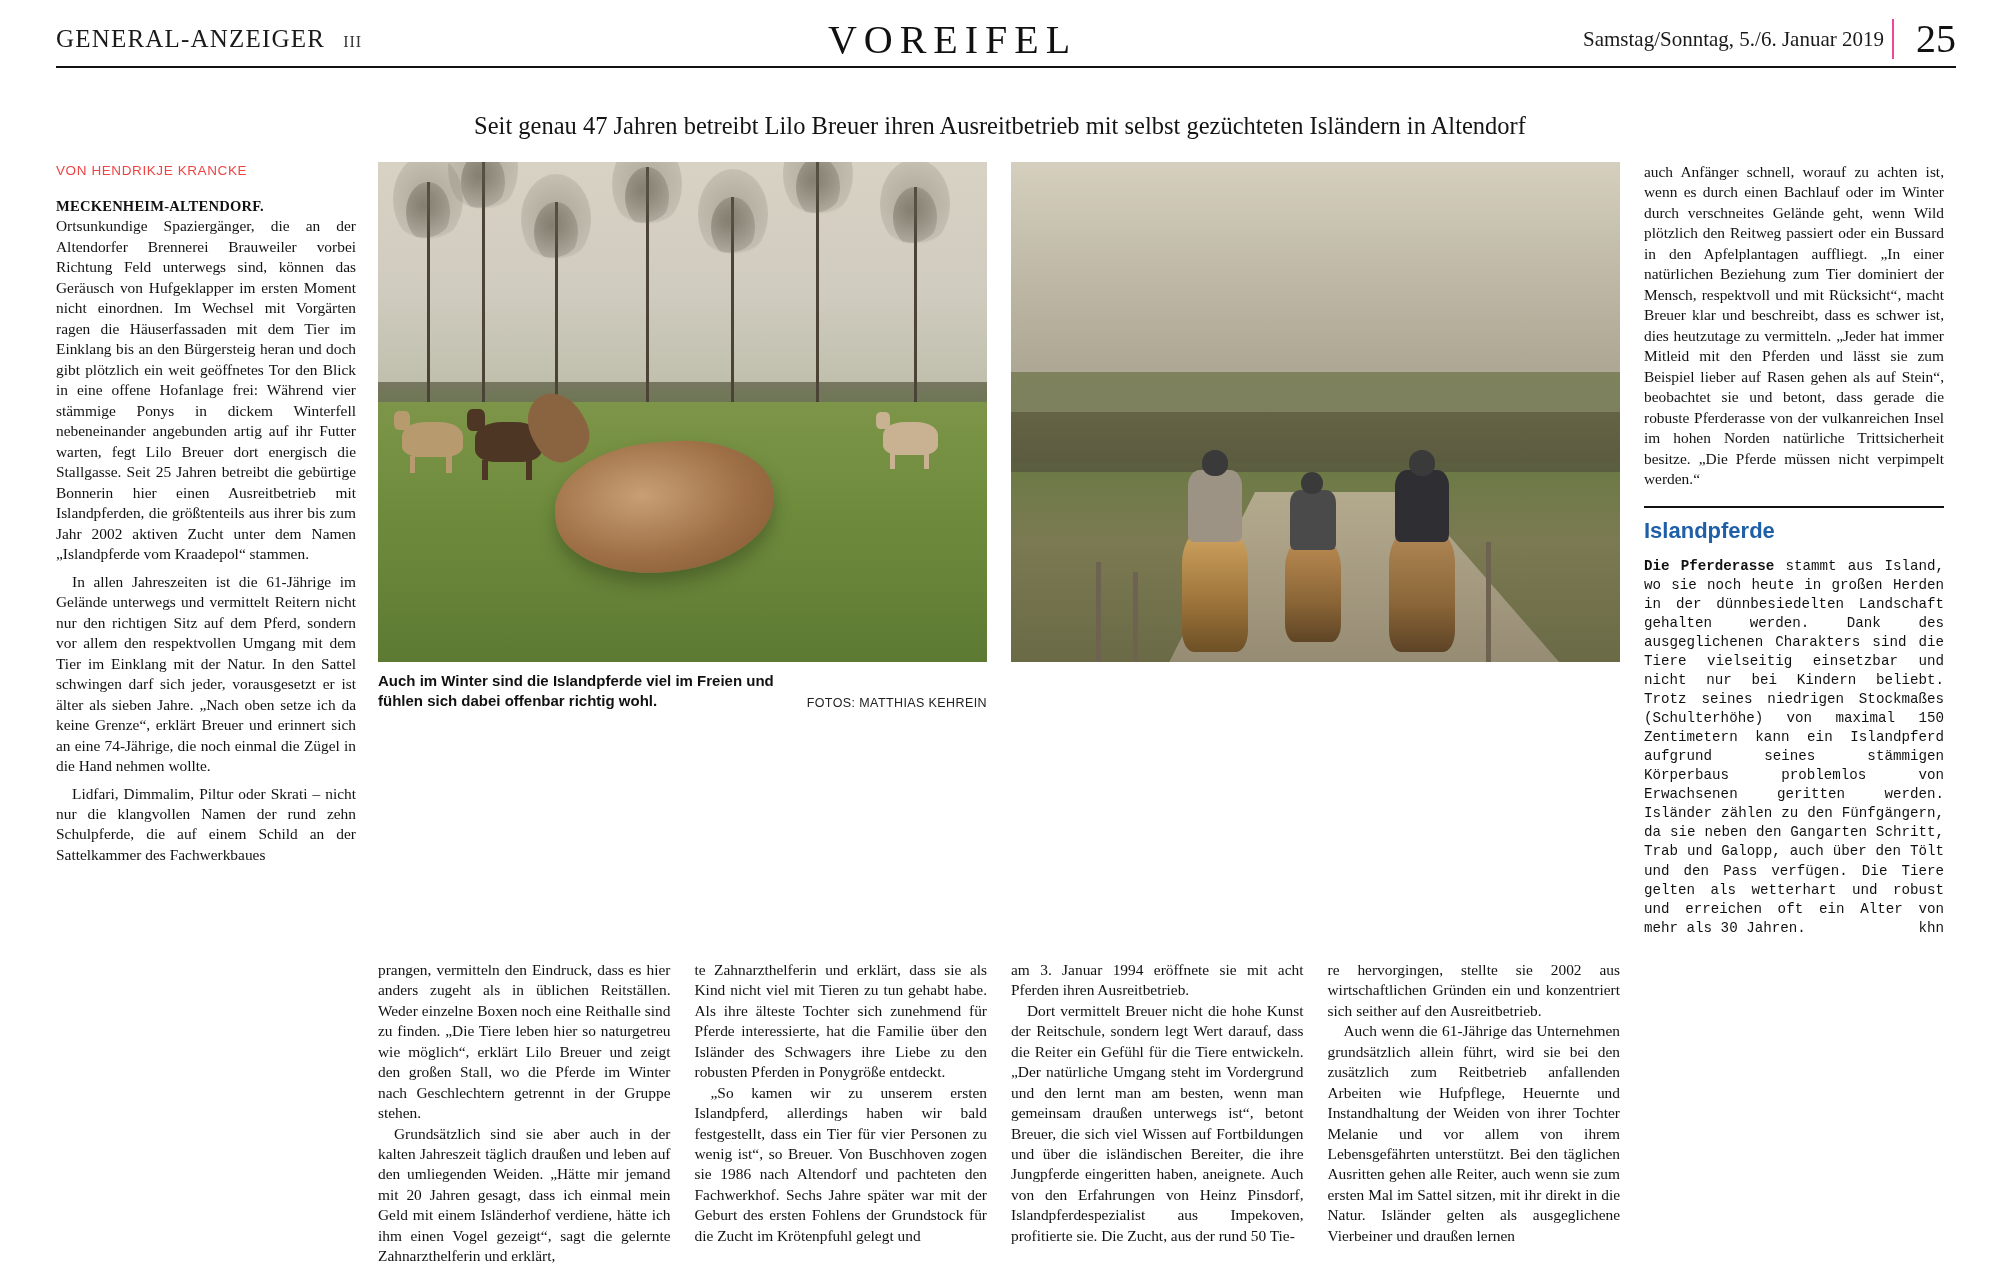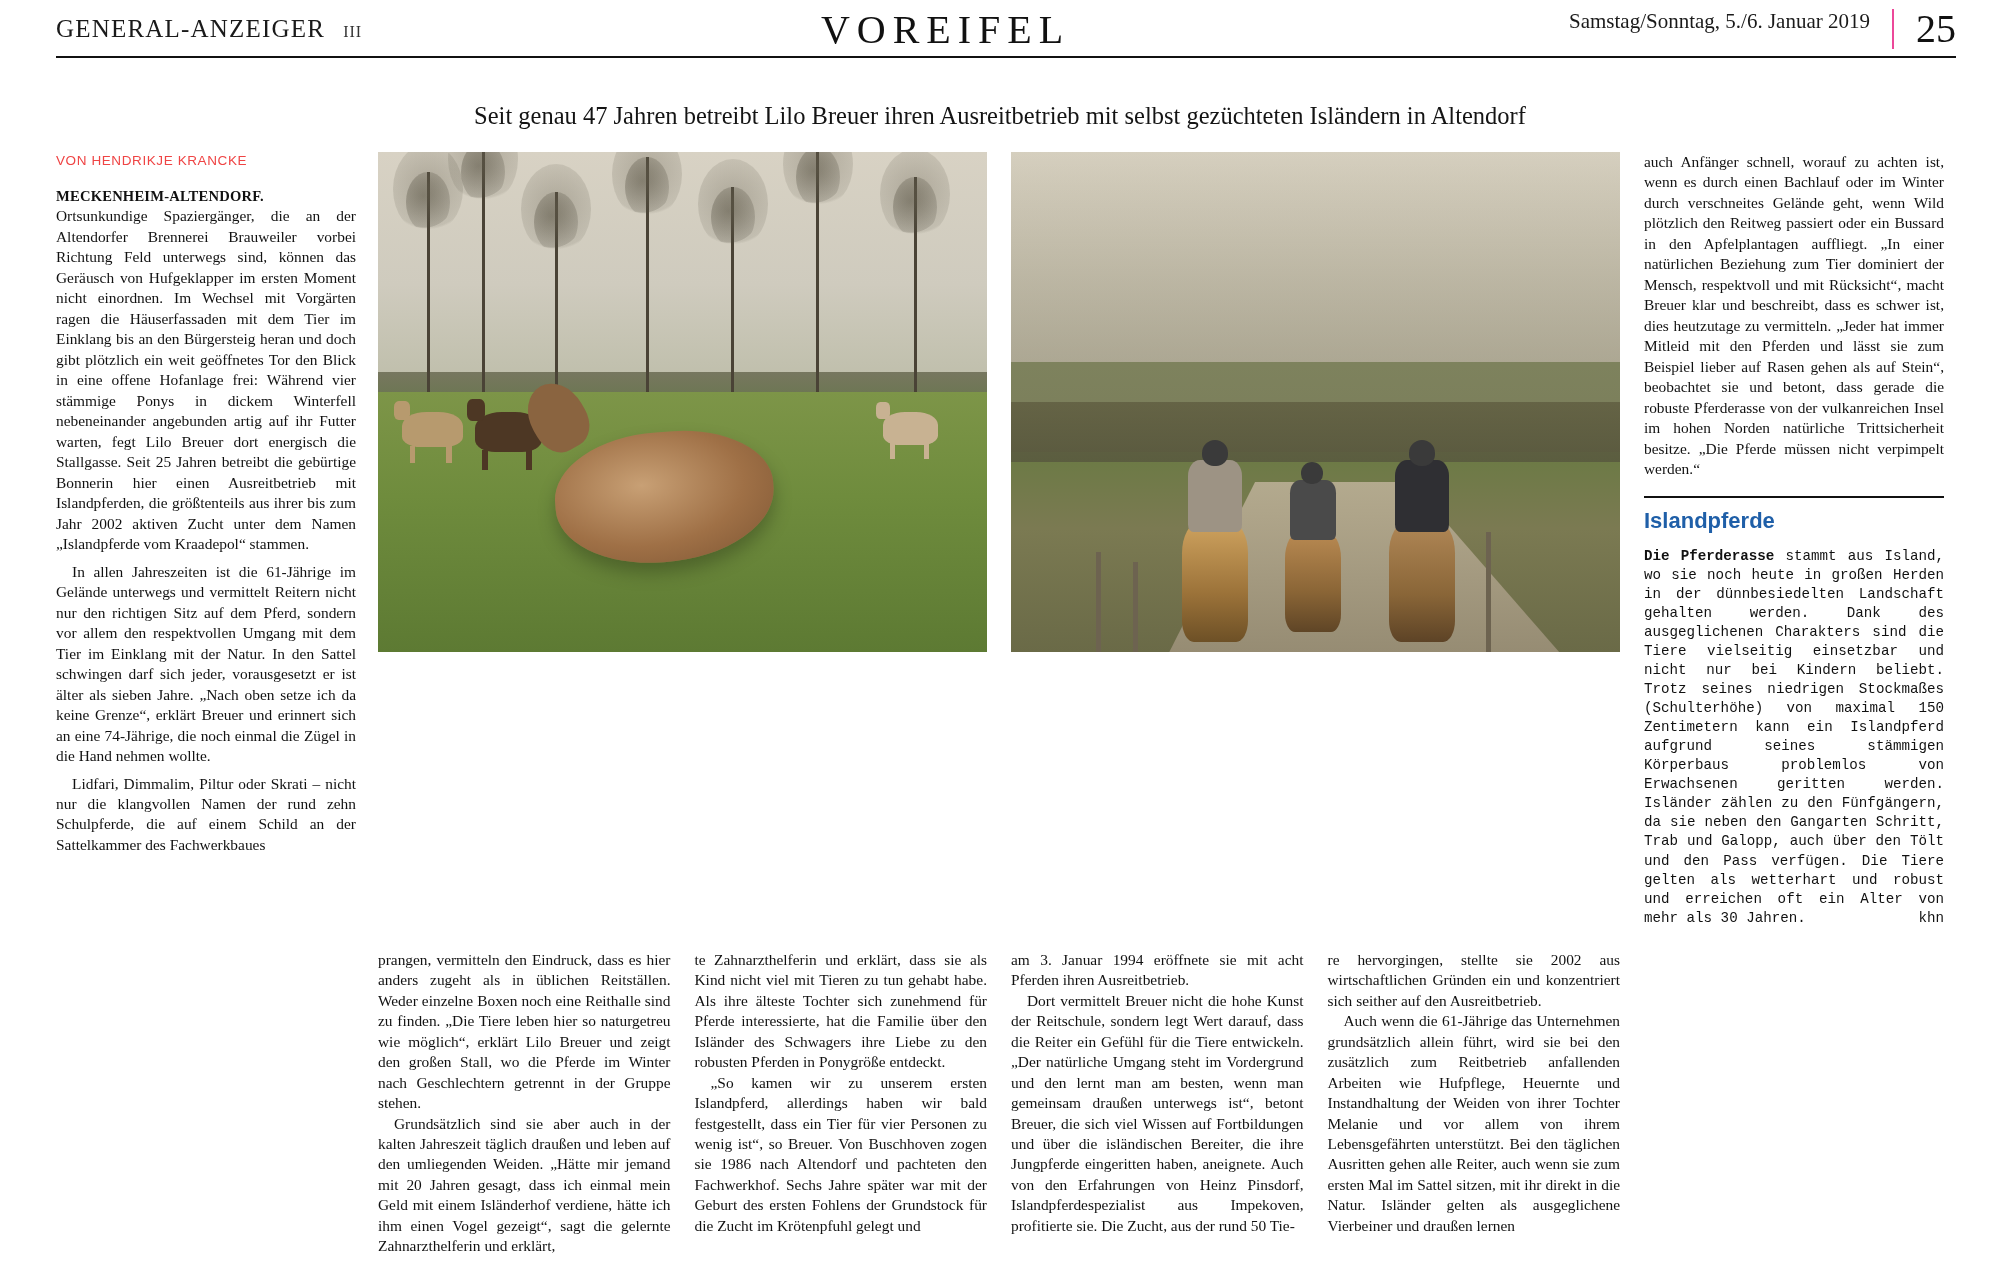--- a/index.html
+++ b/index.html
@@ -13,21 +13,21 @@
     font-family: "Liberation Serif", serif;
     color: #111;
     overflow: hidden;
   }
   .page {
     position: relative;
     width: 2000px;
     height: 1276px;
     background: #fff;
     box-sizing: border-box;
-    padding: 0 36px;
+    padding: 10px 36px;
   }
 
   
   .masthead {
     position: relative;
     height: 58px;
     display: flex;
     align-items: center;
     padding: 0 8px 0 20px;
   }
@@ -55,22 +55,22 @@
     text-align: center;
     font-family: "Liberation Serif", serif;
     font-size: 40px;
     letter-spacing: 7px;
     color: #111;
     padding-right: 40px;
   }
   .masthead-right {
     flex: 0 0 auto;
     display: flex;
-    align-items: flex-start;
-    gap: 22px;
+    align-items: center;
+    gap: 8px;
   }
   .masthead-date {
     font-size: 21px;
     color: #1a1a1a;
     white-space: nowrap;
   }
   .masthead-pagenum {
     font-size: 40px;
     line-height: 1;
     border-left: 2px solid #ec4899;
@@ -433,20 +433,24 @@
                 <span class="leg" style="left:76%;"></span>
               </div>
             <div class="horse" style="left:83%;top:52%;width:9%;height:6.5%;background:#c8b292;">
                 <span class="head" style="left:-14%;"></span>
                 <span class="leg" style="left:12%;"></span>
                 <span class="leg" style="left:74%;"></span>
               </div>
             <div class="p1-lying"></div>
             <div class="p1-lying-head"></div>
           </div>
+          <div class="cap-wrap">
+            <div class="caption">Auch im Winter sind die Islandpferde viel im Freien und fühlen sich dabei offenbar richtig wohl.</div>
+            <div class="credit">FOTOS: MATTHIAS KEHREIN</div>
+          </div>
         </div>
 
         <div class="photo-box">
           <div class="photo">
             <div class="p2-sky"></div>
             <div class="p2-bg"></div>
             <div class="p2-hedge"></div>
             <div class="p2-ground"></div>
             <div class="p2-path"></div>
             <div class="fence-post" style="left:20%;height:90px;"></div>

